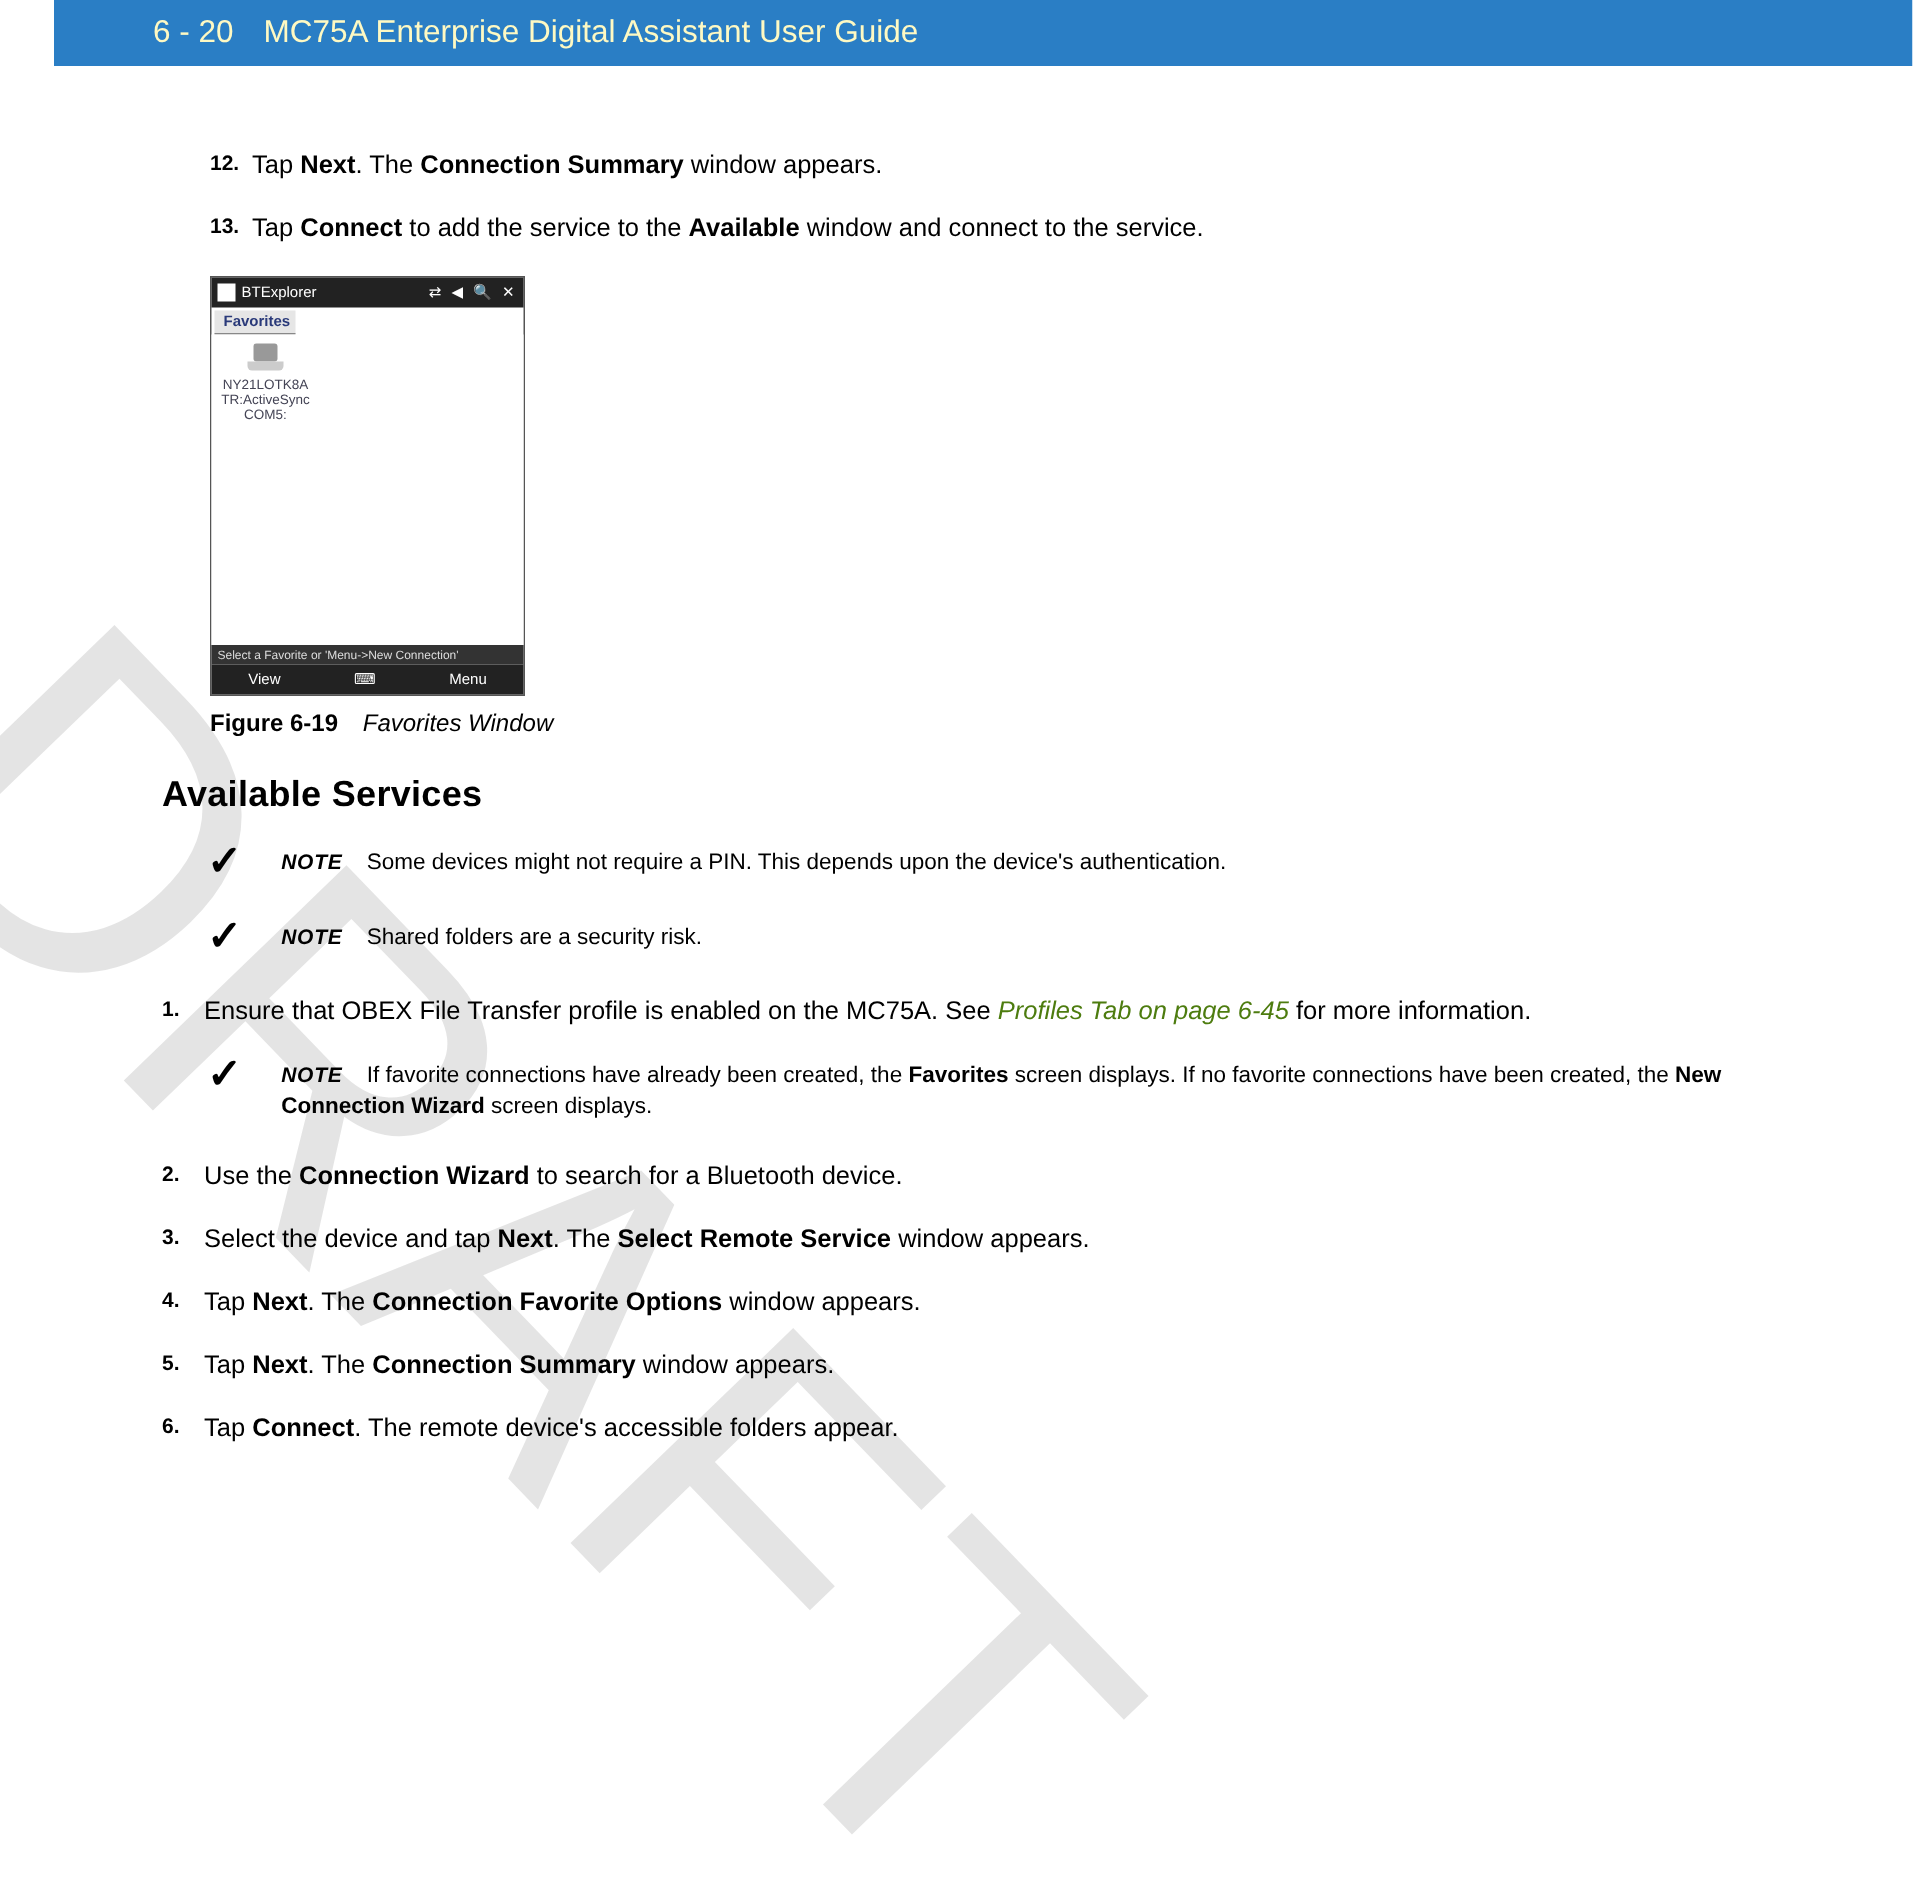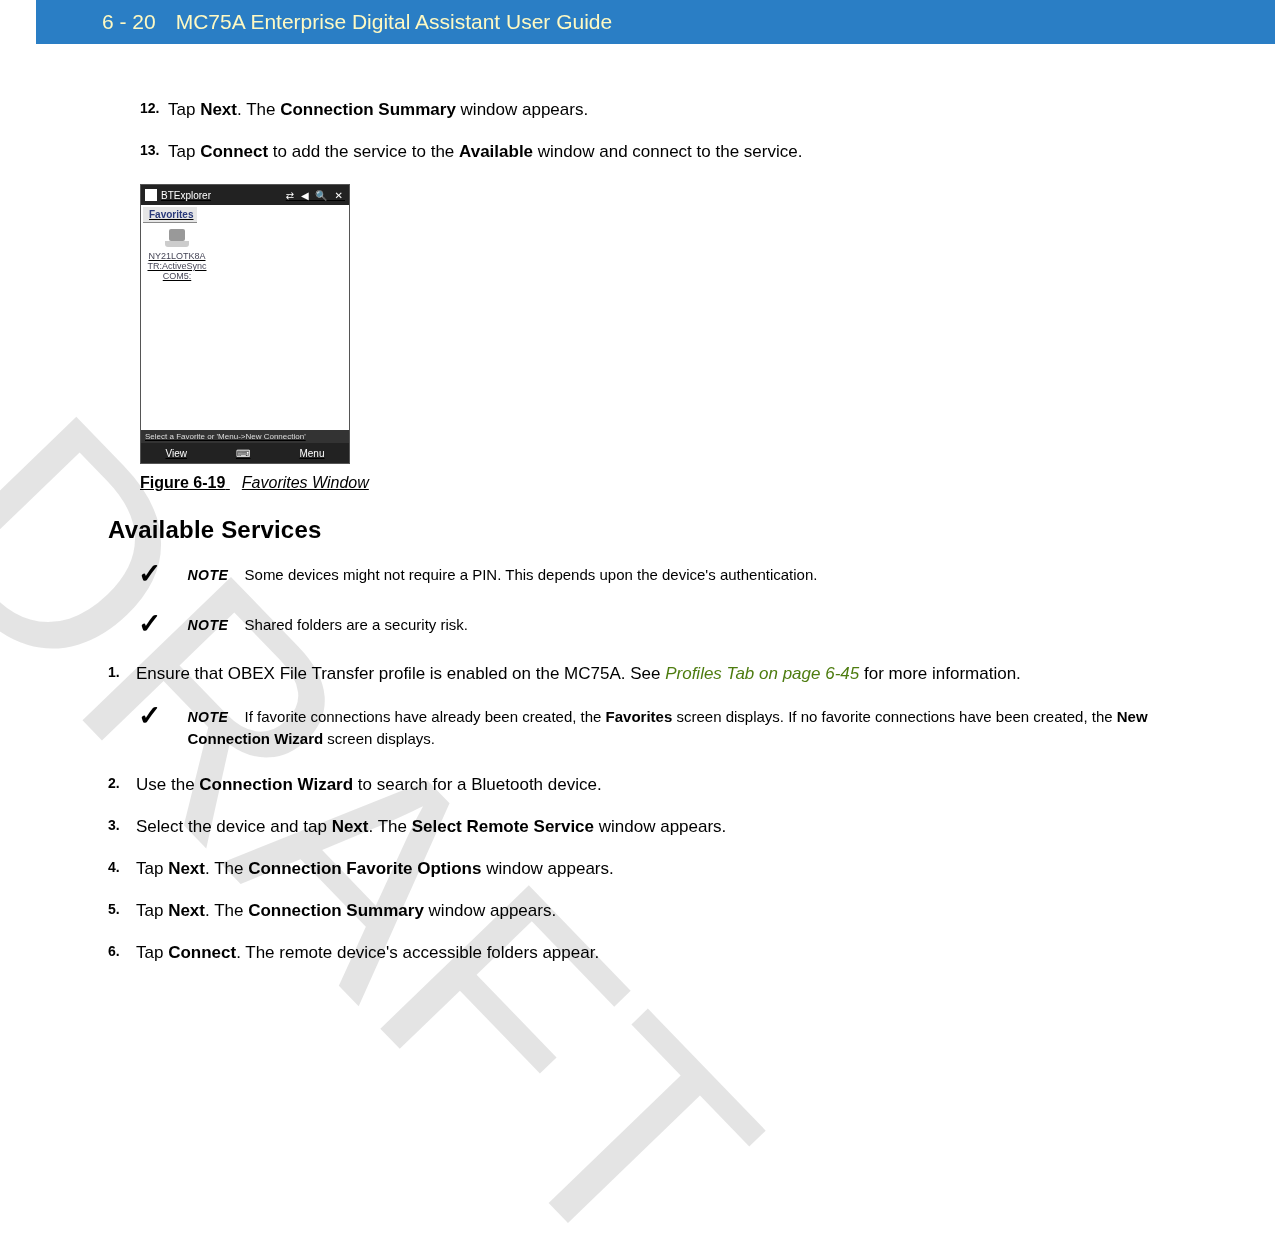--- a/index.html
+++ b/index.html
@@ -49,21 +49,20 @@
     margin-left: 32px;
     margin-bottom: 22px;
   }
   .step-row .num { flex-shrink: 0; }
   .step-row .step-text { flex: 1; }
   b { font-weight: bold; }
   .figure-block {
     margin-left: 32px;
     margin-top: 6px;
     margin-bottom: 18px;
-    text-decoration: underline;
   }
   .screenshot {
     width: 210px;
     height: 280px;
     border: 1px solid #555;
     background: #fff;
     display: flex;
     flex-direction: column;
     font-size: 10px;
   }

